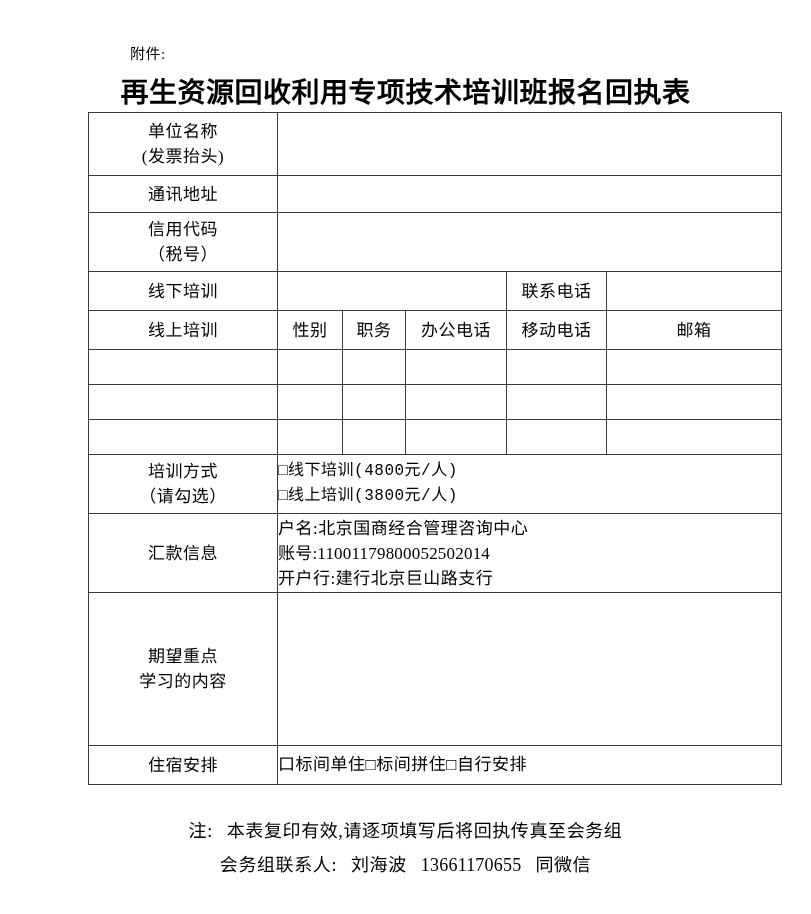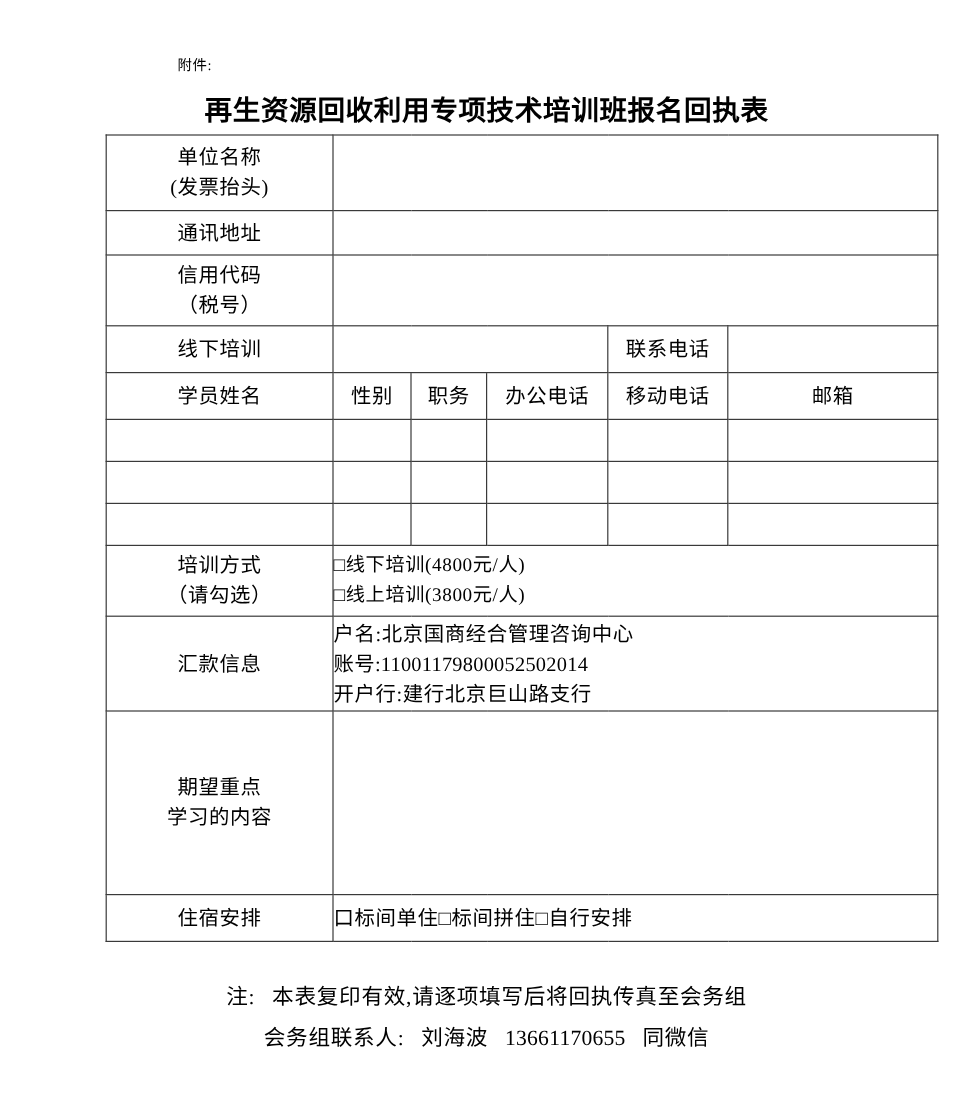--- a/index.html
+++ b/index.html
@@ -21,35 +21,35 @@
     position: absolute;
     left: 0;
     top: 0;
     width: 811px;
     height: 914px;
   }
 
   
   .attach-label {
     position: absolute;
-    left: 148px;
+    left: 130px;
     top: 40px;
-    font-size: 12px;
+    font-size: 15px;
     line-height: 28px;
     letter-spacing: 0.5px;
     white-space: nowrap;
   }
 
   .doc-title {
     position: absolute;
     left: 0;
     right: 0;
     top: 78px;
     text-align: center;
-    font-size: 23px;
+    font-size: 28px;
     font-weight: bold;
     line-height: 30px;
     letter-spacing: 0.5px;
     font-family: "Liberation Serif", "DejaVu Serif", serif;
   }
 
   
   .form-wrap {
     position: absolute;
     left: 62px;
@@ -87,21 +87,21 @@
     text-align: center;
     padding: 4px 2px;
   }
 
   .lbl-line { display: block; white-space: nowrap; }
   .val-line { display: block; white-space: nowrap; }
 
   .blank-cell { height: 34px; }
 
   .cb {
-    font-family: Liberation Serif, serif;
+    font-family: Liberation Mono, monospace;
     font-size: 16px;
   }
 
   .mono-digits {
     font-family: "Liberation Serif", "DejaVu Serif", serif;
     letter-spacing: 0.2px;
   }
 
   
   .notes {
@@ -162,21 +162,21 @@
         </tr>
 
         <tr>
           <td class="label" style="height:38px">线下培训</td>
           <td class="value" colspan="3"></td>
           <td class="center">联系电话</td>
           <td class="value"></td>
         </tr>
 
         <tr>
-          <td class="center" style="height:38px">学员姓名</td>
+          <td class="center" style="height:38px">线上培训</td>
           <td class="center">性别</td>
           <td class="center">职务</td>
           <td class="center">办公电话</td>
           <td class="center">移动电话</td>
           <td class="center">邮箱</td>
         </tr>
 
         <tr>
           <td class="value blank-cell"></td>
           <td class="value blank-cell"></td>

